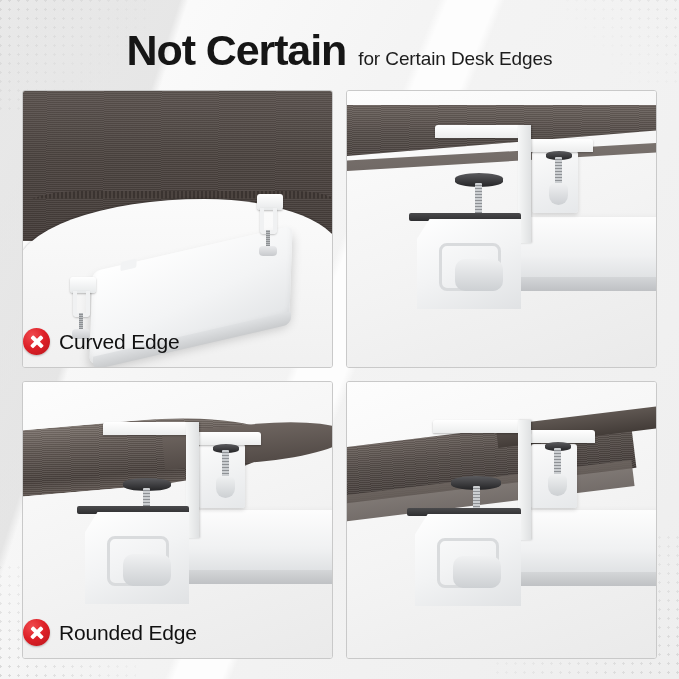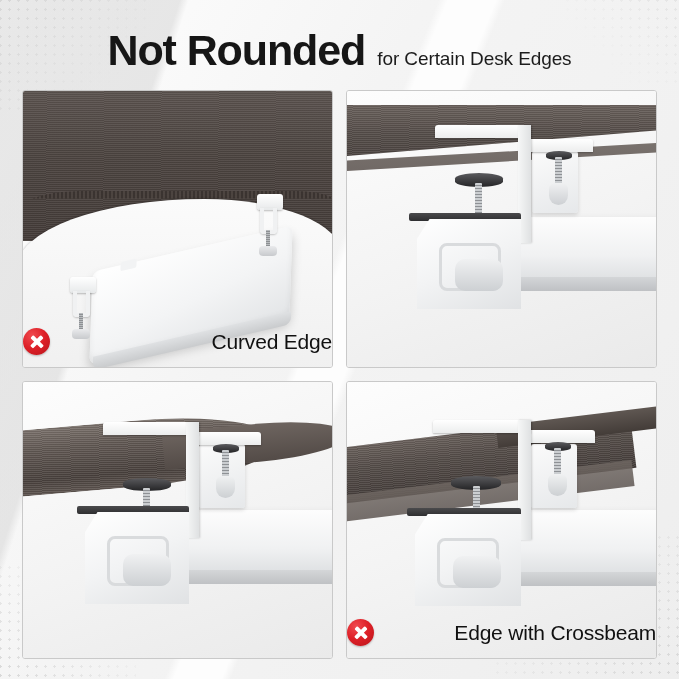--- a/index.html
+++ b/index.html
@@ -170,21 +170,21 @@
     background:transparent;
   }
   .cc-backclamp{
     position:absolute; background:linear-gradient(160deg,#fbfbfb,#e6e8ea);
     box-shadow:0 2px 4px rgba(0,0,0,.14);
   }
 
   
   .caption{
     position:absolute; left:0; bottom:12px; width:100%;
-    display:flex; align-items:center; justify-content:space-between; gap:20px;
+    display:flex; align-items:center; justify-content:flex-start; gap:9px;
     z-index:4;
   }
   .xicon{
     width:27px; height:27px; border-radius:50%;
     background:radial-gradient(circle at 34% 28%, #f04a4f 0%, #dd2027 48%, #b8151c 100%);
     position:relative; flex:0 0 auto;
     box-shadow:0 1px 2px rgba(0,0,0,.25);
   }
   .xicon:before,.xicon:after{
     content:""; position:absolute; left:50%; top:50%; width:15px; height:4.4px;
@@ -198,21 +198,21 @@
 <body>
 
 <div id="root">
 
   <div class="dots tl"></div>
   <div class="dots tr"></div>
   <div class="dots bl"></div>
   <div class="dots br"></div>
 
   <div id="header">
-    <span id="title-bold">Not Rounded</span>
+    <span id="title-bold">Not Certain</span>
     <span id="title-rest">for Certain Desk Edges</span>
   </div>
 
   <div id="grid">
 
     <div class="panel">
       <div class="scene">
         <div class="p1-wood"></div>
         <div class="p1-edgeband"></div>
         <div class="p1-floor"></div>
@@ -300,20 +300,24 @@
           <div class="cc-hook-back" style="left:163px; top:40px; height:116px;"></div>
           <div class="cc-pad" style="left:100px; top:96px; width:48px; height:13px;"></div>
           <div class="cc-screw" style="left:120px; top:106px; height:78px;"></div>
           <div class="cc-plate" style="left:54px; top:124px; width:112px;"></div>
           <div class="cc-body" style="left:62px; top:130px; width:104px; height:92px;
                       clip-path:polygon(12% 0, 100% 0, 100% 100%, 0 100%, 0 22%);"></div>
           <div class="cc-cut" style="left:84px; top:154px; width:62px; height:50px;"></div>
           <div class="cc-knob" style="left:100px; top:172px; width:48px; height:32px; border-radius:10px;"></div>
         </div>
       </div>
+      <div class="caption">
+        <span class="xicon"></span>
+        <span class="caption-text">Rounded Edge</span>
+      </div>
     </div>
 
     <div class="panel">
       <div class="scene">
         <div class="bg-plain"></div>
 
         <div class="ud-wood" style="left:-14px; top:30px; width:300px; height:56px;
                     transform:rotate(-7deg); transform-origin:100% 50%;"></div>
         <div class="ud-wood-under" style="left:-14px; top:78px; width:300px; height:26px;
                     transform:rotate(-7deg); transform-origin:100% 50%; opacity:.85;"></div>
@@ -336,20 +340,16 @@
           <div class="cc-hook-back" style="left:171px; top:38px; height:120px;"></div>
           <div class="cc-pad" style="left:104px; top:94px; width:50px; height:14px;"></div>
           <div class="cc-screw" style="left:126px; top:104px; height:82px;"></div>
           <div class="cc-plate" style="left:60px; top:126px; width:114px;"></div>
           <div class="cc-body" style="left:68px; top:132px; width:106px; height:92px;
                       clip-path:polygon(12% 0, 100% 0, 100% 100%, 0 100%, 0 22%);"></div>
           <div class="cc-cut" style="left:90px; top:156px; width:62px; height:50px;"></div>
           <div class="cc-knob" style="left:106px; top:174px; width:48px; height:32px; border-radius:10px;"></div>
         </div>
       </div>
-      <div class="caption">
-        <span class="xicon"></span>
-        <span class="caption-text">Edge with Crossbeam</span>
-      </div>
     </div>
 
   </div>
 </div>
 
 </body></html>

